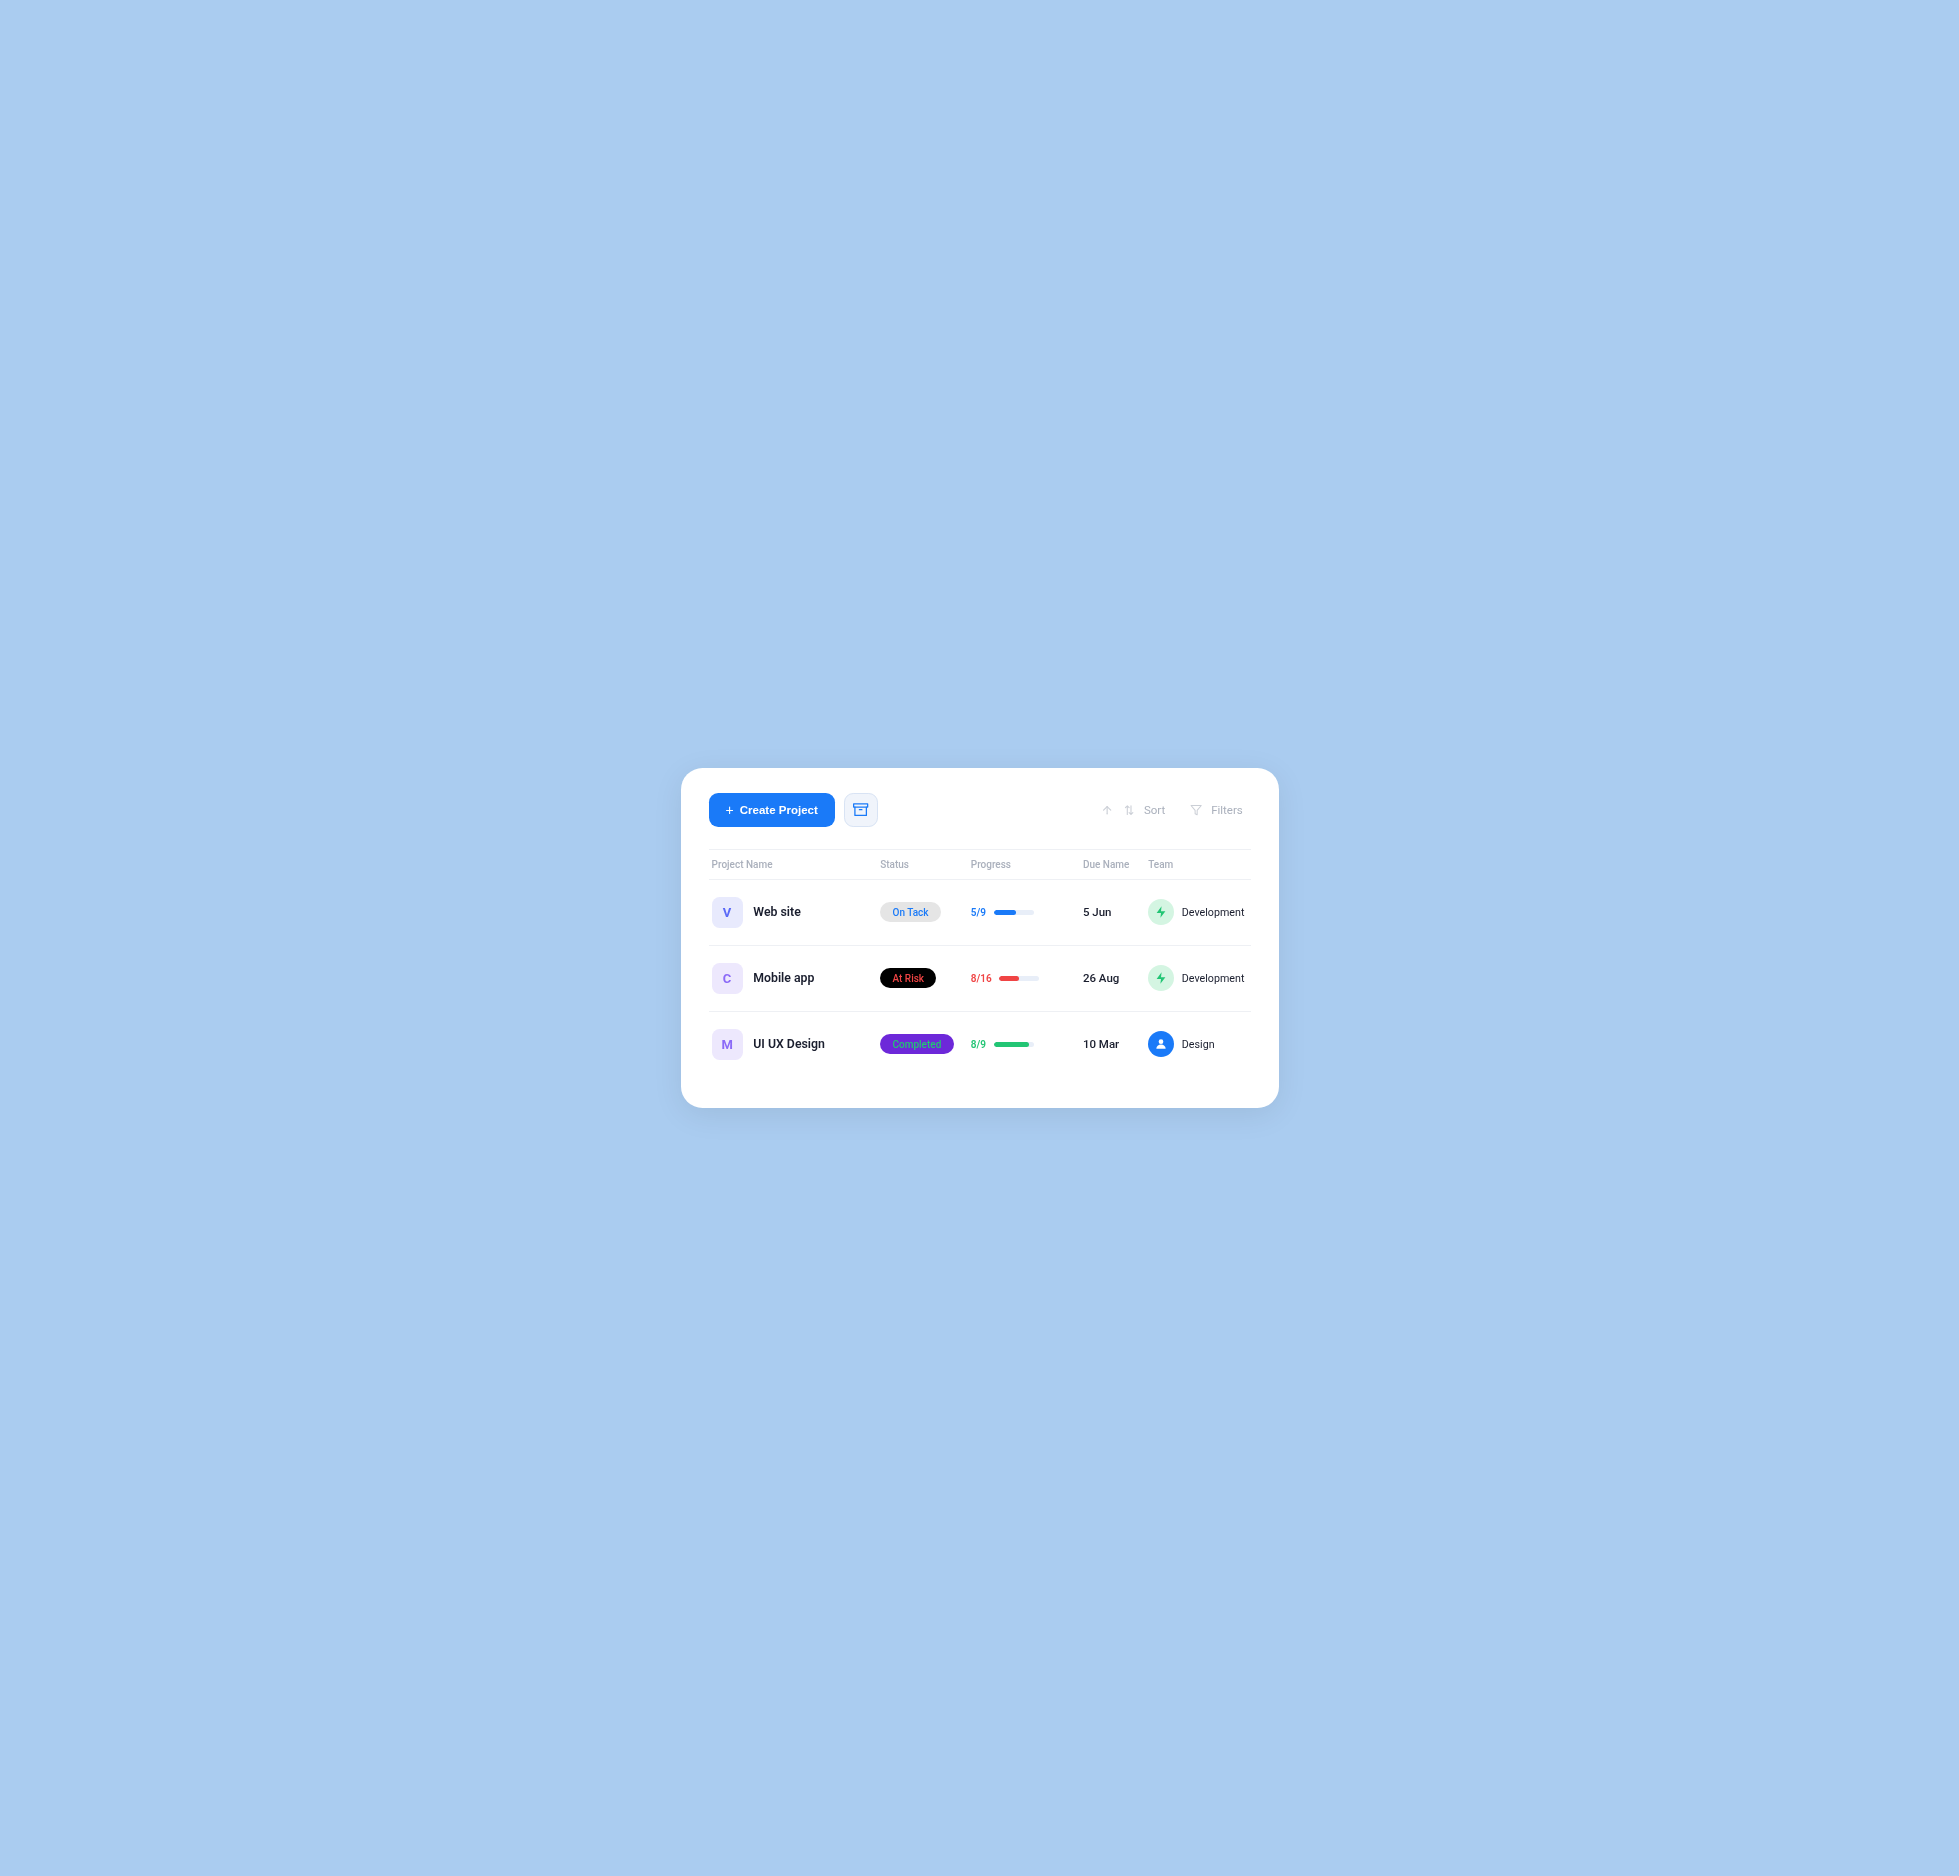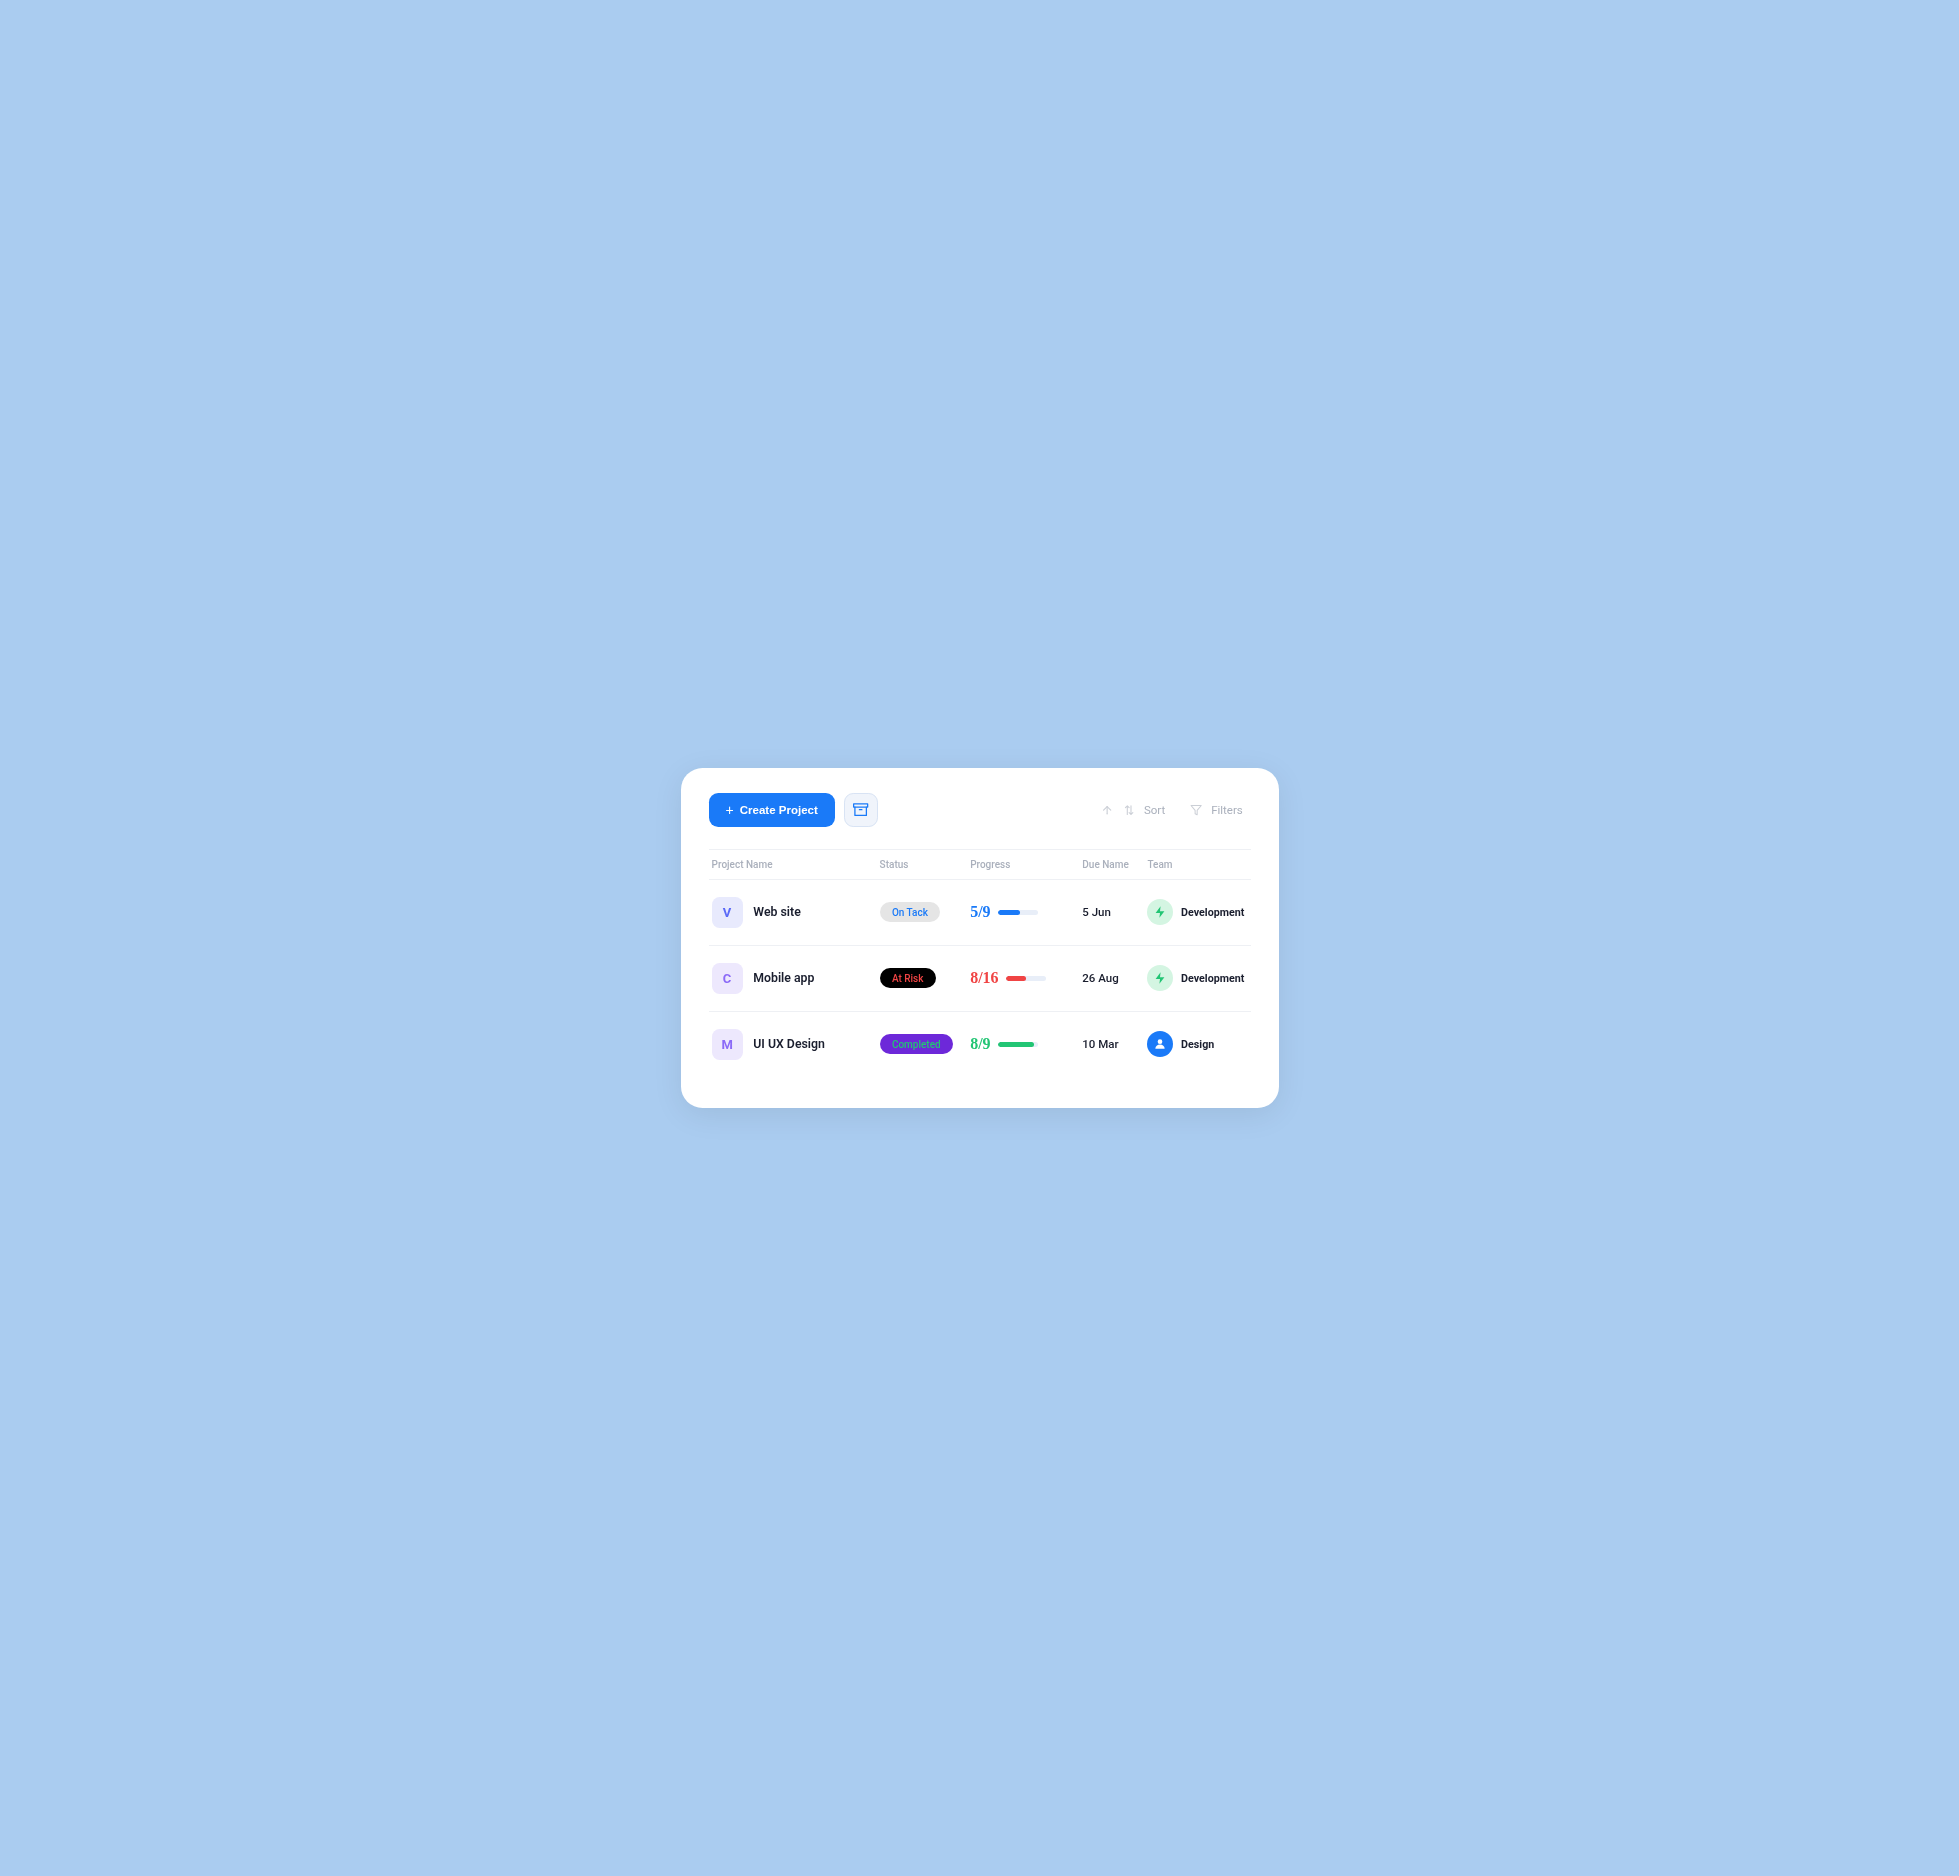--- a/index.html
+++ b/index.html
@@ -157,24 +157,23 @@
 
     
     .progress-cell {
       display: flex;
       align-items: center;
       gap: 7.7px;
       min-width: 100px;
     }
 
     .progress-fraction {
-      font-size: 16px;
+      font-size: 10px;
       font-weight: 600;
       white-space: nowrap;
-      font-family: Liberation Serif, serif;
     }
 
     .progress-fraction.blue { color: #1a7af8; }
     .progress-fraction.red { color: #f04444; }
     .progress-fraction.green { color: #22c574; }
 
     .progress-bar-track {
       width: 40px;
       height: 5.4px;
       background: #e8eef8;
@@ -216,21 +215,21 @@
       align-items: center;
       justify-content: center;
       flex-shrink: 0;
     }
 
     .team-icon-dev { background: #d4f5e2; }
     .team-icon-design { background: #1a7af8; }
 
     .team-name {
       font-size: 10.7px;
-      font-weight: 700;
+      font-weight: 400;
       color: #1a1e2e;
     }
   </style>
 </head>
 <body>
 
 <div class="card">
 
   <div class="toolbar">
 

